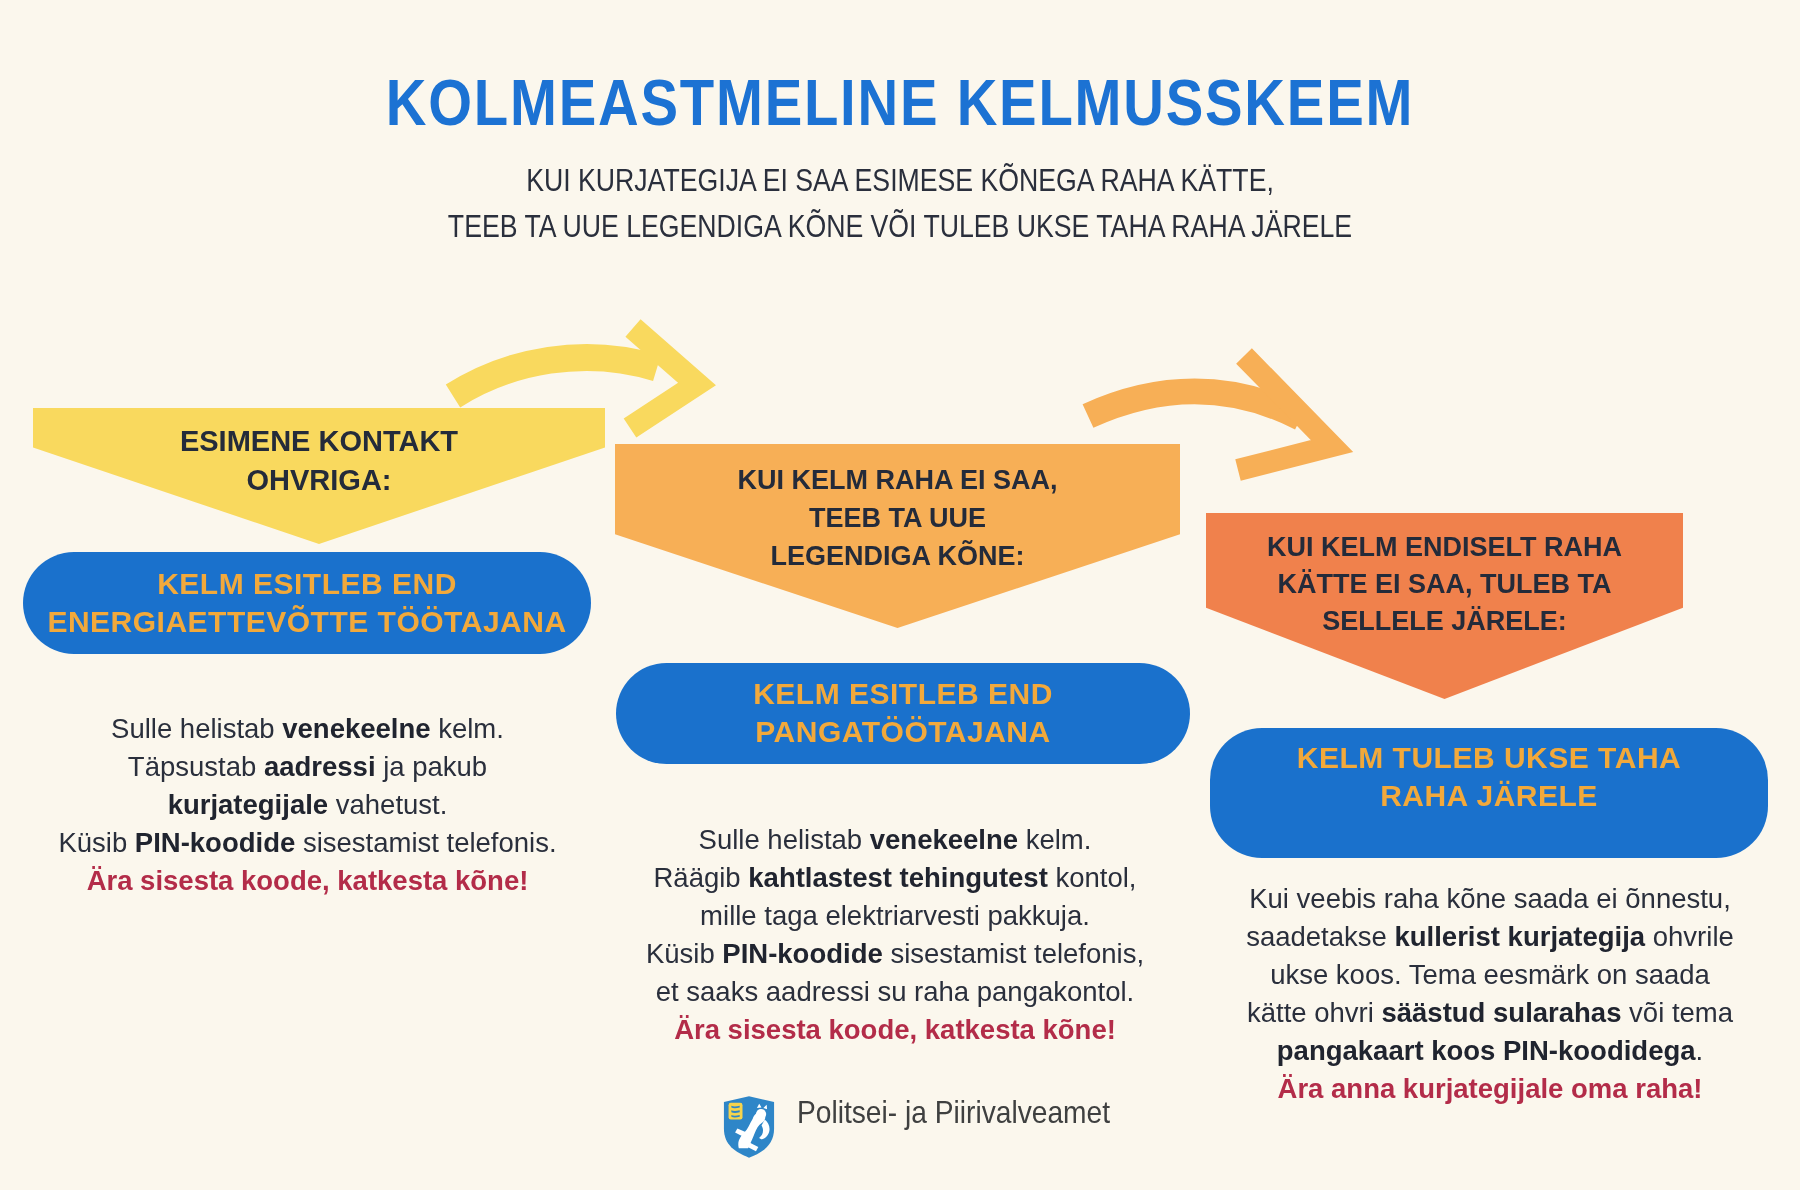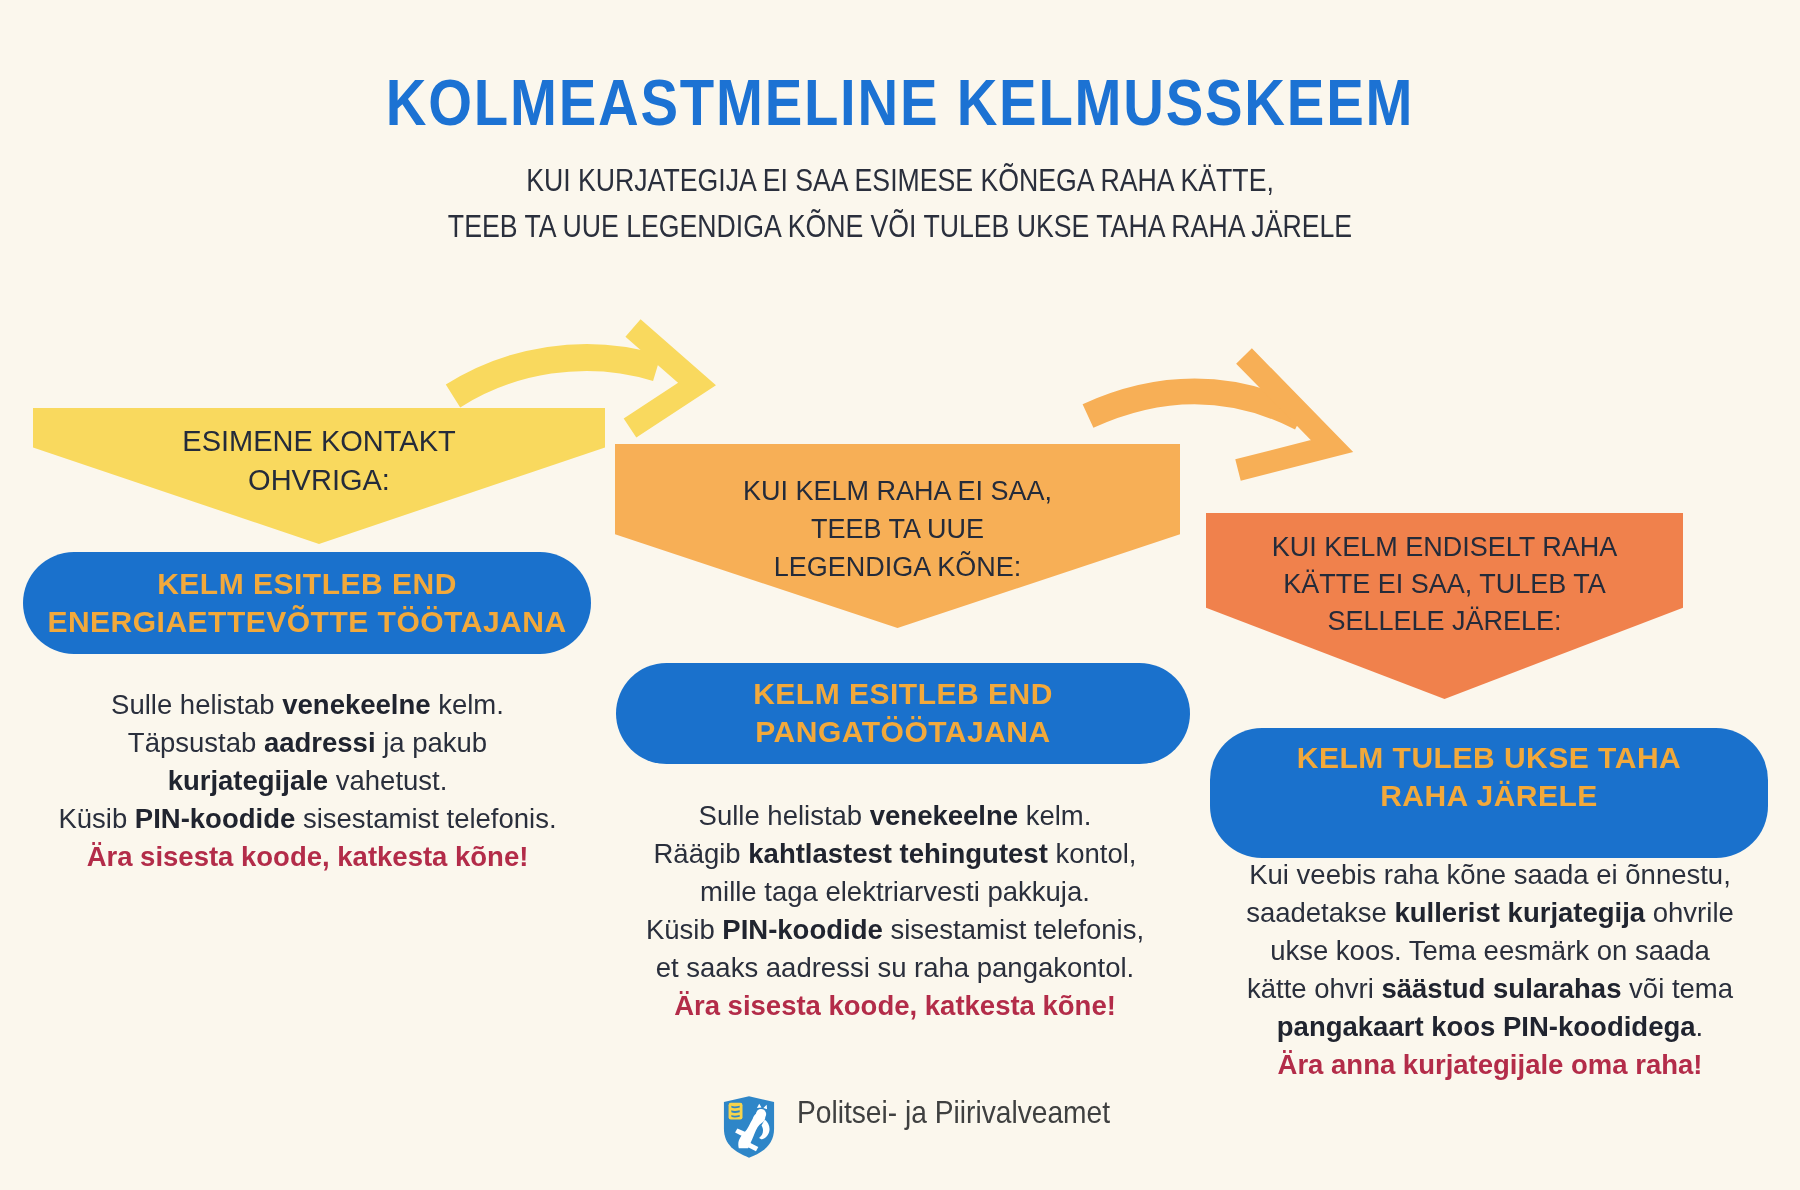--- a/index.html
+++ b/index.html
@@ -12,41 +12,41 @@
   html,body{width:1800px;height:1190px;}
   body{font-family:"Liberation Sans",sans-serif;background:#fff;}
   .canvas{position:relative;width:1800px;height:1190px;background:var(--background);overflow:hidden;}
 
   .title{position:absolute;top:70px;left:0;width:100%;text-align:center;
     font-size:64px;font-weight:700;letter-spacing:2px;color:var(--title-blue);
     transform:scaleX(0.88);line-height:66px;white-space:nowrap;}
   .subtitle{position:absolute;top:158px;left:0;width:100%;text-align:center;
     font-size:31px;color:var(--body-text);line-height:46px;transform:scaleX(0.86);white-space:nowrap;}
 
-  .pennant{position:absolute;text-align:center;color:var(--heading-navy);font-weight:400;}
+  .pennant{position:absolute;text-align:center;color:var(--heading-navy);font-weight:700;}
   .pennant .ln{white-space:nowrap;}
   .pennant-1{left:33px;top:408px;width:572px;height:136px;background:var(--pennant-yellow);
     clip-path:polygon(0 0,100% 0,100% 29%,50% 100%,0 29%);
     padding-top:14px;font-size:29px;line-height:39px;}
   .pennant-2{left:615px;top:444px;width:565px;height:184px;background:var(--pennant-orange-light);
     clip-path:polygon(0 0,100% 0,100% 49%,50% 100%,0 49%);
-    padding-top:28px;font-size:27px;line-height:38px;}
+    padding-top:17px;font-size:27px;line-height:38px;}
   .pennant-3{left:1206px;top:513px;width:477px;height:186px;background:var(--pennant-orange);
     clip-path:polygon(0 0,100% 0,100% 51%,50% 100%,0 51%);
     padding-top:16px;font-size:27px;line-height:37px;text-align:center;}
 
   .pill{position:absolute;background:var(--pill-blue);border-radius:52px;text-align:center;
     color:var(--pill-text-gold);font-weight:700;font-size:30px;line-height:38px;letter-spacing:0.5px;}
   .pill .ln{white-space:nowrap;}
   .pill-1{left:23px;top:552px;width:568px;height:102px;padding-top:13px;}
   .pill-2{left:616px;top:663px;width:574px;height:101px;padding-top:12px;}
   .pill-3{left:1210px;top:728px;width:558px;height:130px;padding-top:11px;}
 
   .body-block{position:absolute;text-align:center;color:var(--body-text);
-    font-size:27.5px;line-height:38px;}
+    font-size:27.5px;line-height:38px;margin-top:24px;}
   .body-block .ln{white-space:nowrap;}
   .body-block strong{font-weight:700;color:#20242F;}
   .body-1{left:10px;top:686px;width:595px;}
   .body-2{left:580px;top:797px;width:630px;}
   .body-3{left:1185px;top:856px;width:610px;}
   .warning{color:var(--warning-red);font-weight:700;white-space:nowrap;}
 
   .arrow{position:absolute;}
   .arrow-1{left:425px;top:288px;}
   .arrow-2{left:1066px;top:318px;}

